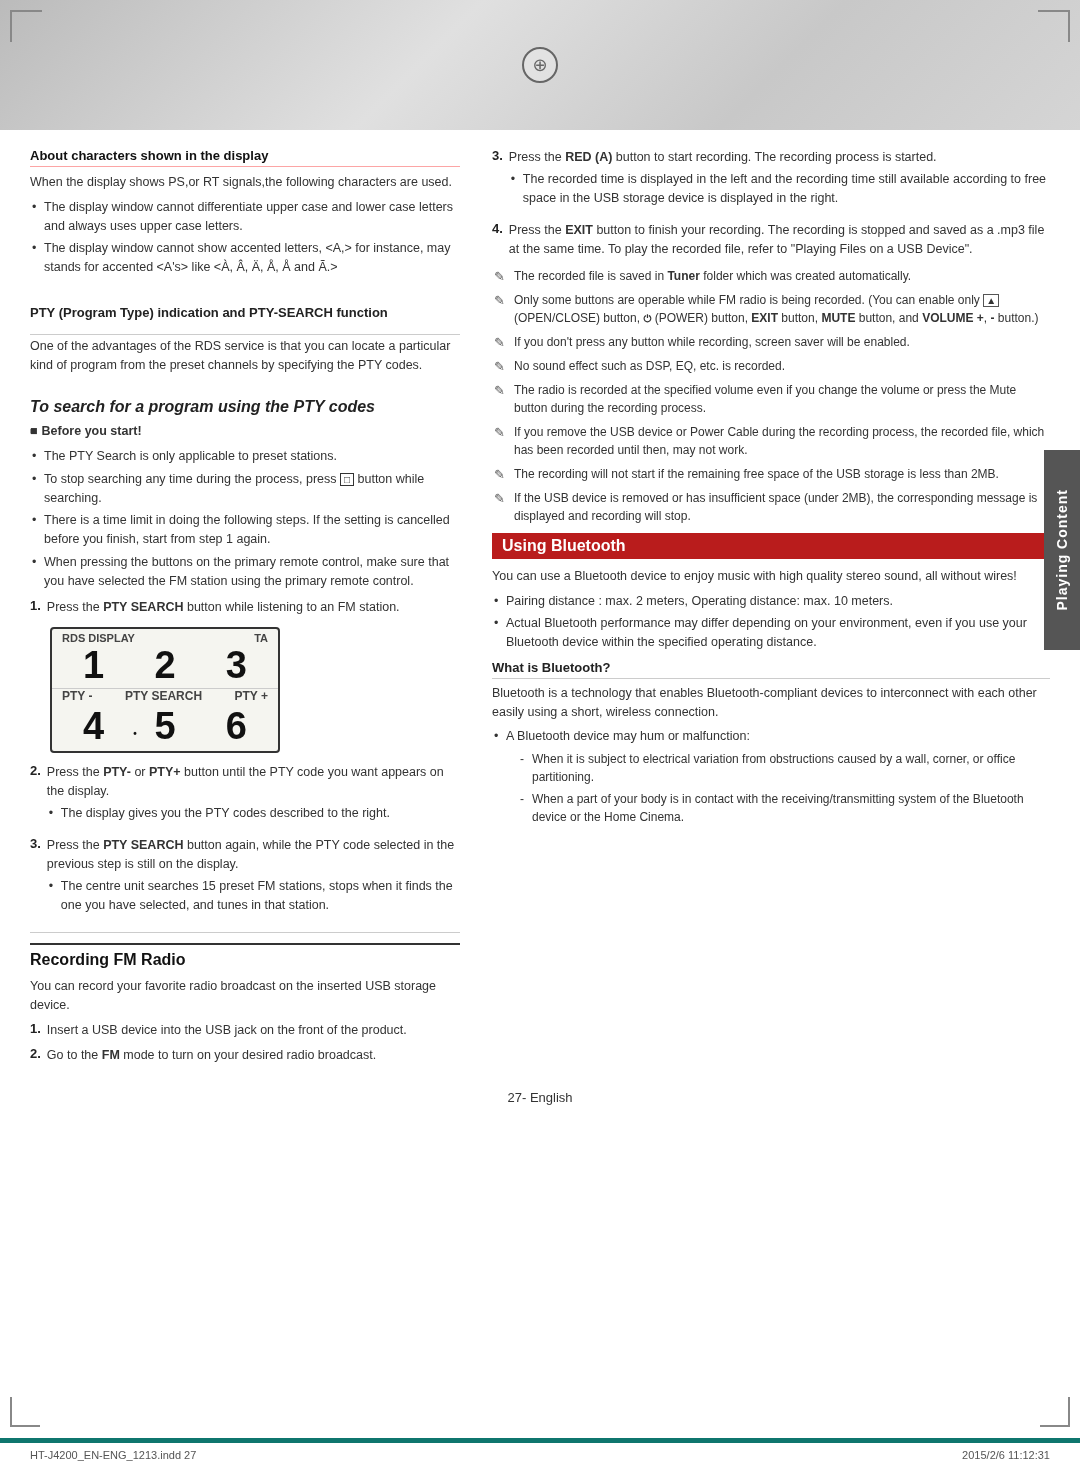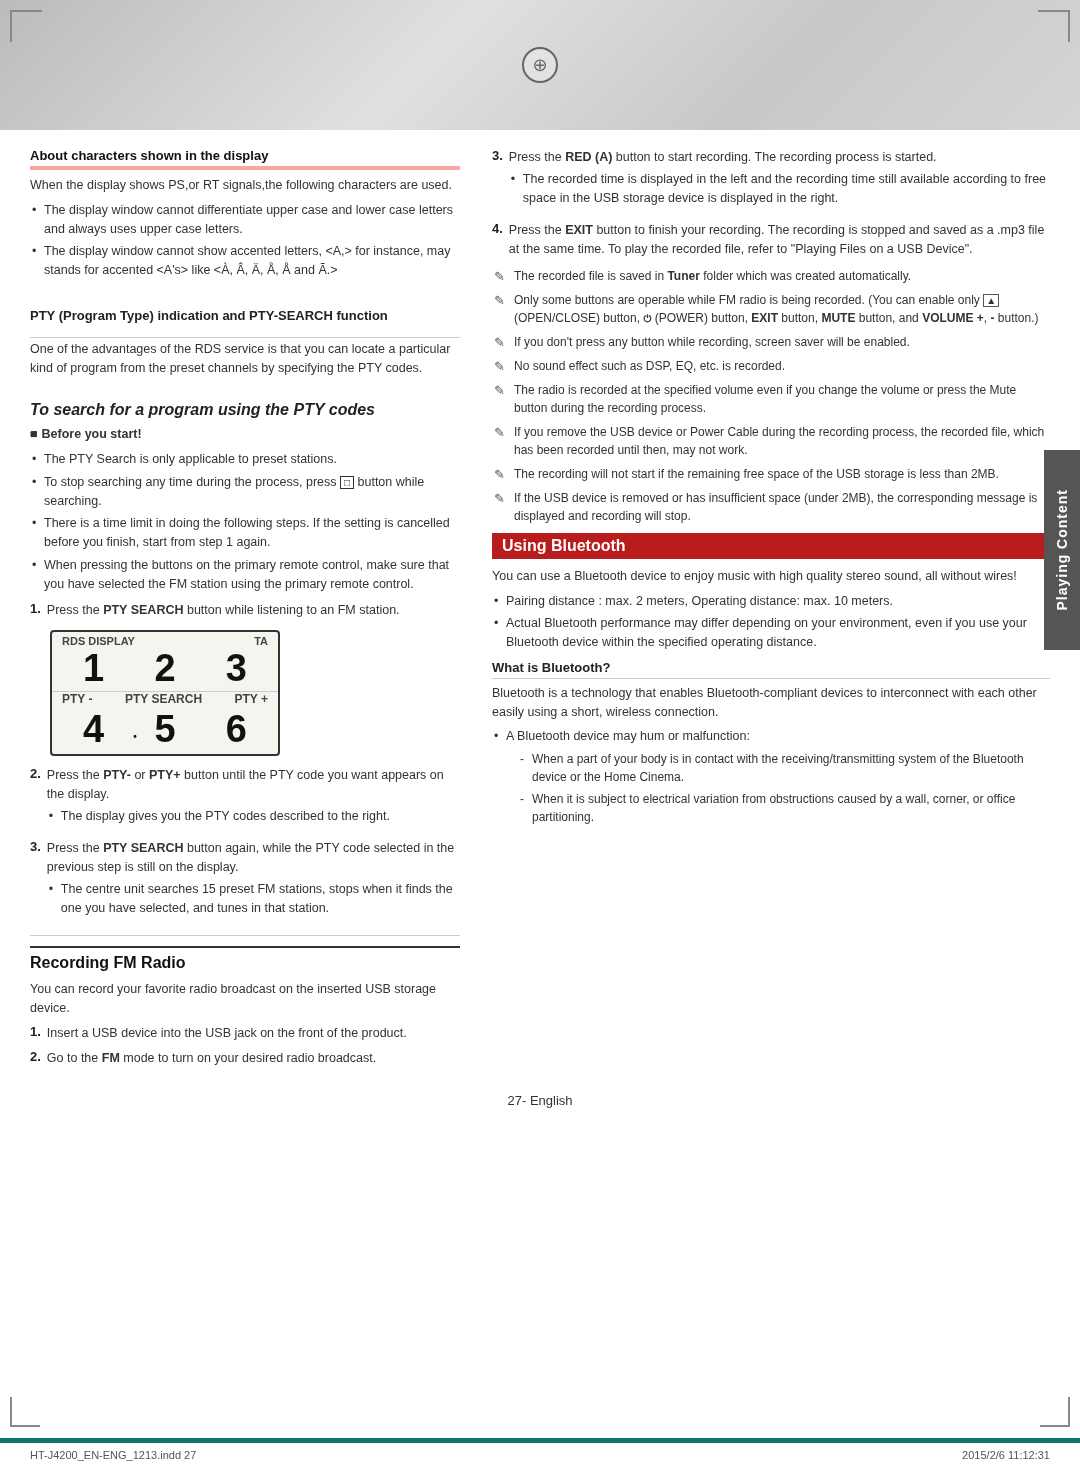--- a/index.html
+++ b/index.html
@@ -87,21 +87,21 @@
 
     
     .section-heading {
       font-size: 13px;
       font-weight: bold;
       margin-bottom: 6px;
       color: #111;
     }
 
     .section-subheading-underline {
-      border-bottom: 4px solid #fca5a5;
+      border-bottom: 1px solid #fca5a5;
       padding-bottom: 3px;
       margin-bottom: 6px;
     }
 
     p {
       font-size: 12.5px;
       line-height: 1.5;
       margin-bottom: 6px;
       color: #333;
     }
@@ -512,22 +512,22 @@
         <ul>
           <li>Pairing distance : max. 2 meters, Operating distance: max. 10 meters.</li>
           <li>Actual Bluetooth performance may differ depending on your environment, even if you use your Bluetooth device within the specified operating distance.</li>
         </ul>
 
         <div class="what-bluetooth">What is Bluetooth?</div>
         <p>Bluetooth is a technology that enables Bluetooth-compliant devices to interconnect with each other easily using a short, wireless connection.</p>
         <ul>
           <li>A Bluetooth device may hum or malfunction:
             <ul class="dash-list">
+              <li>When it is subject to electrical variation from obstructions caused by a wall, corner, or office partitioning.</li>
               <li>When a part of your body is in contact with the receiving/transmitting system of the Bluetooth device or the Home Cinema.</li>
-              <li>When it is subject to electrical variation from obstructions caused by a wall, corner, or office partitioning.</li>
             </ul>
           </li>
         </ul>
       </div>
 
     </div>
 
   </div>
 
   <div class="page-number-area">

